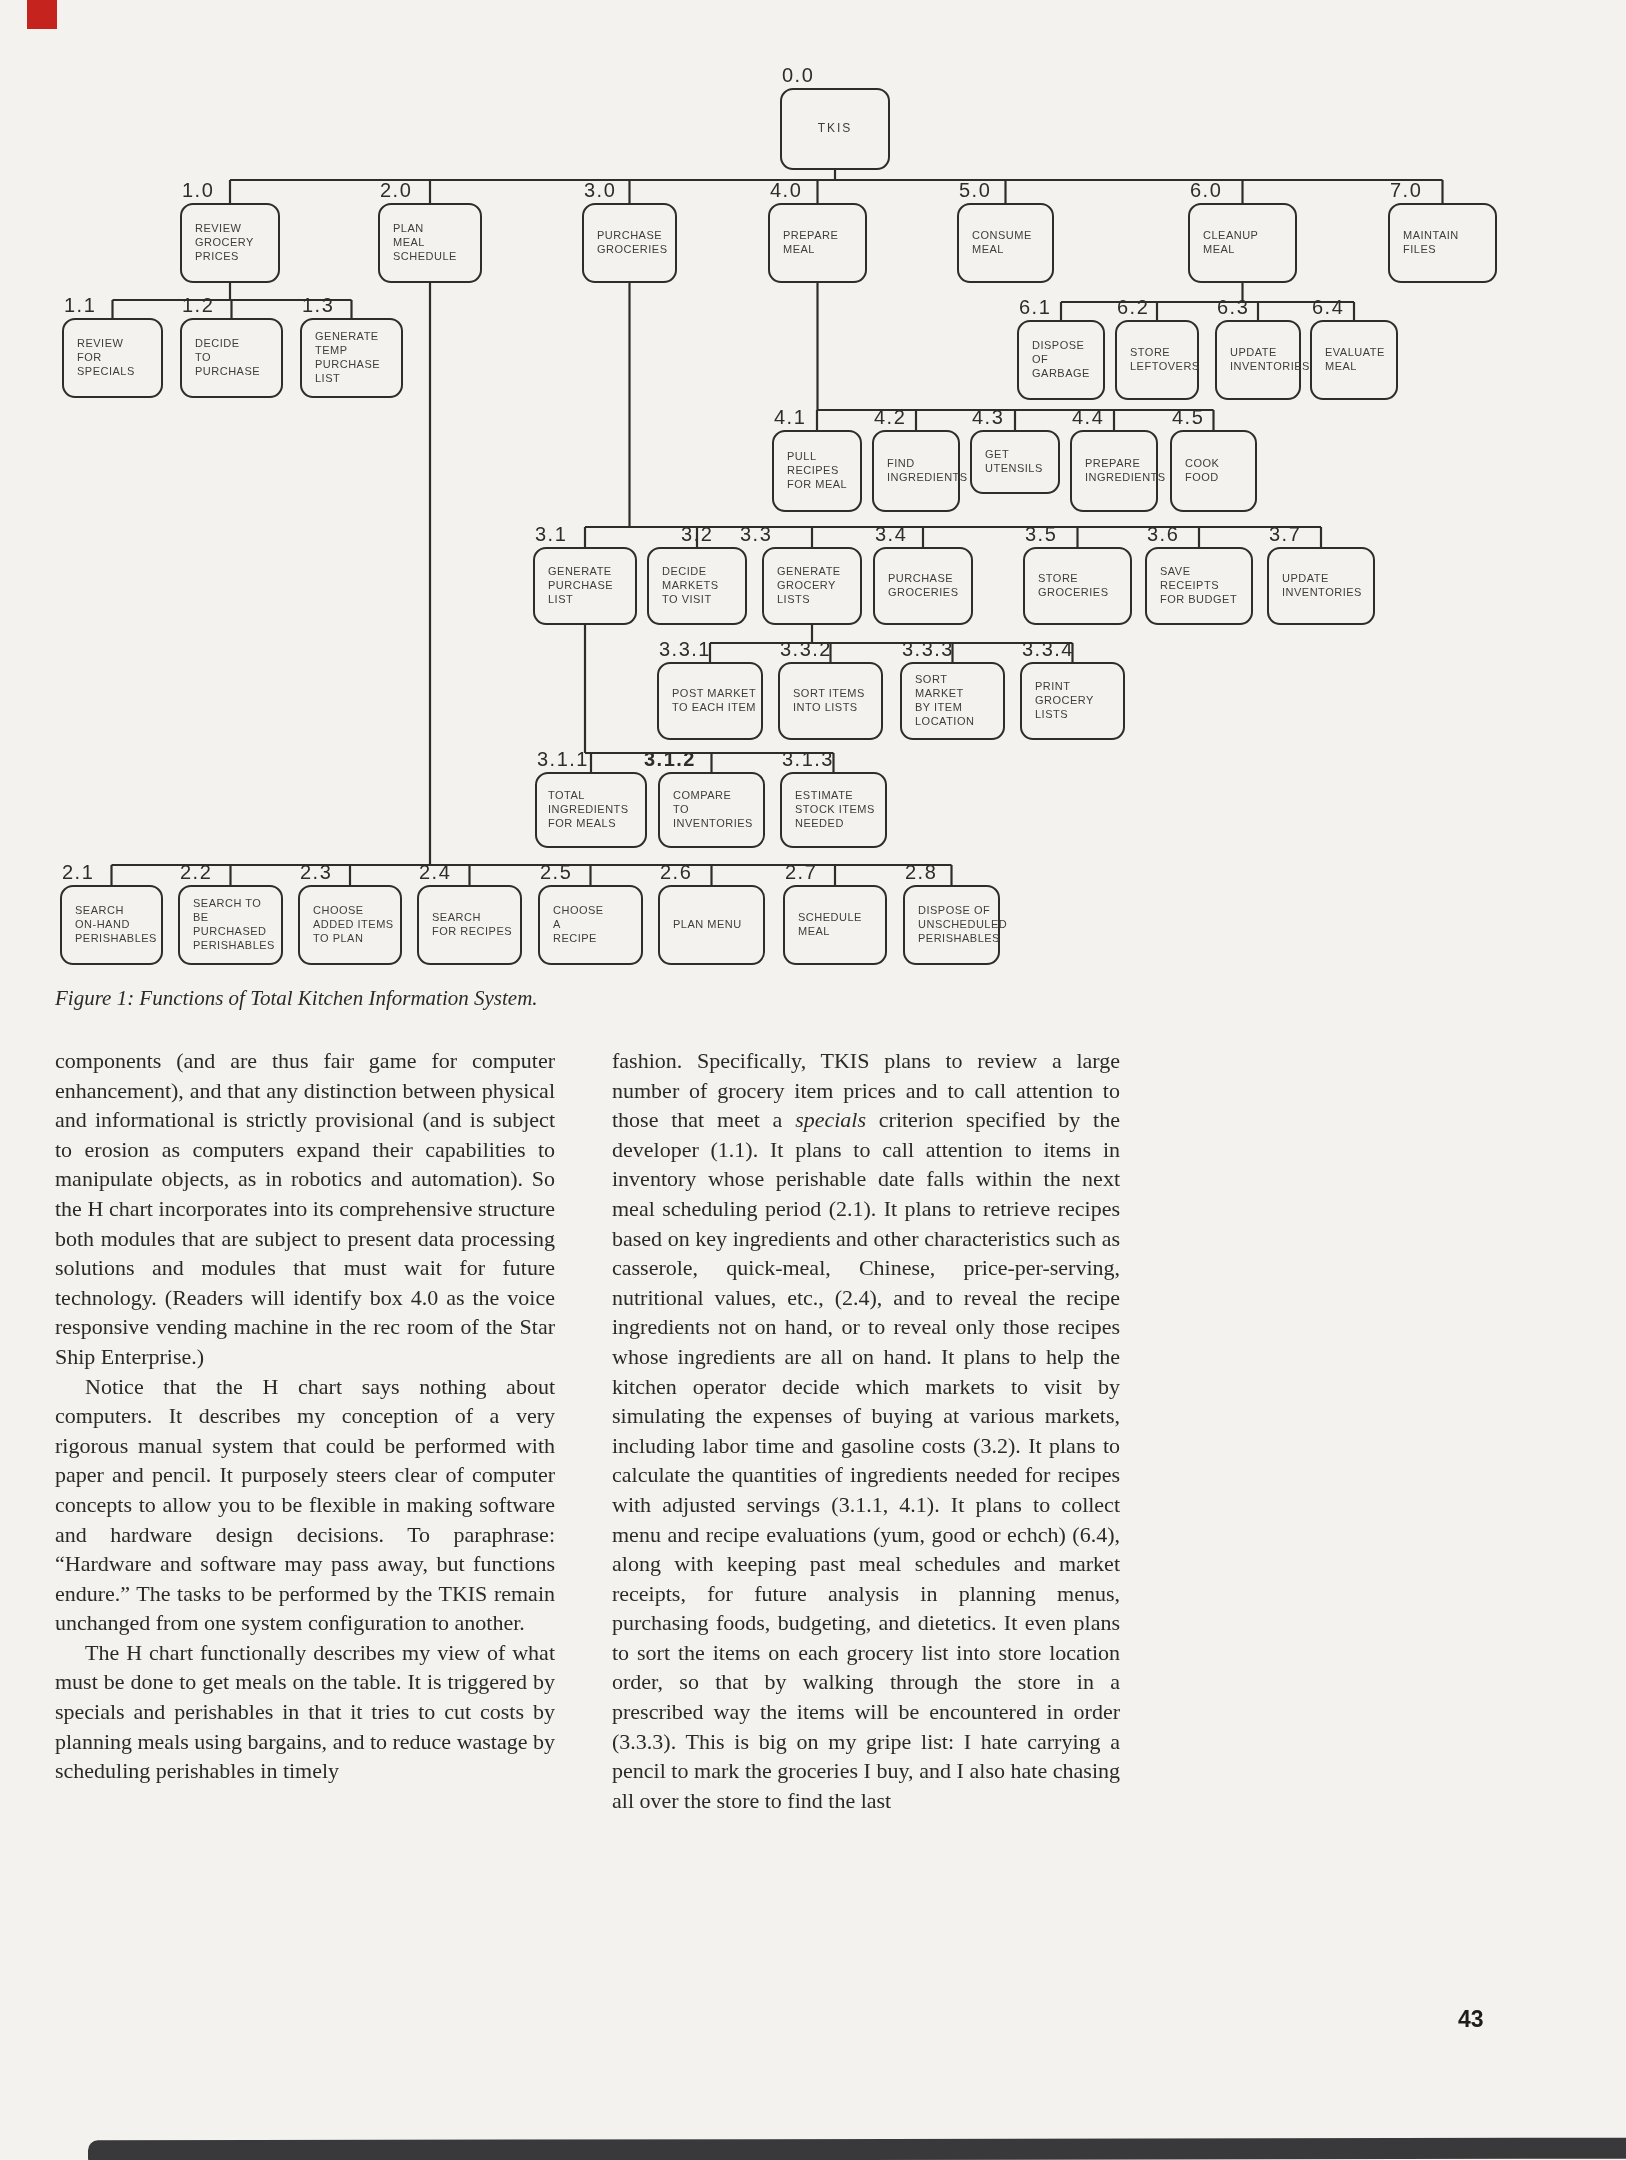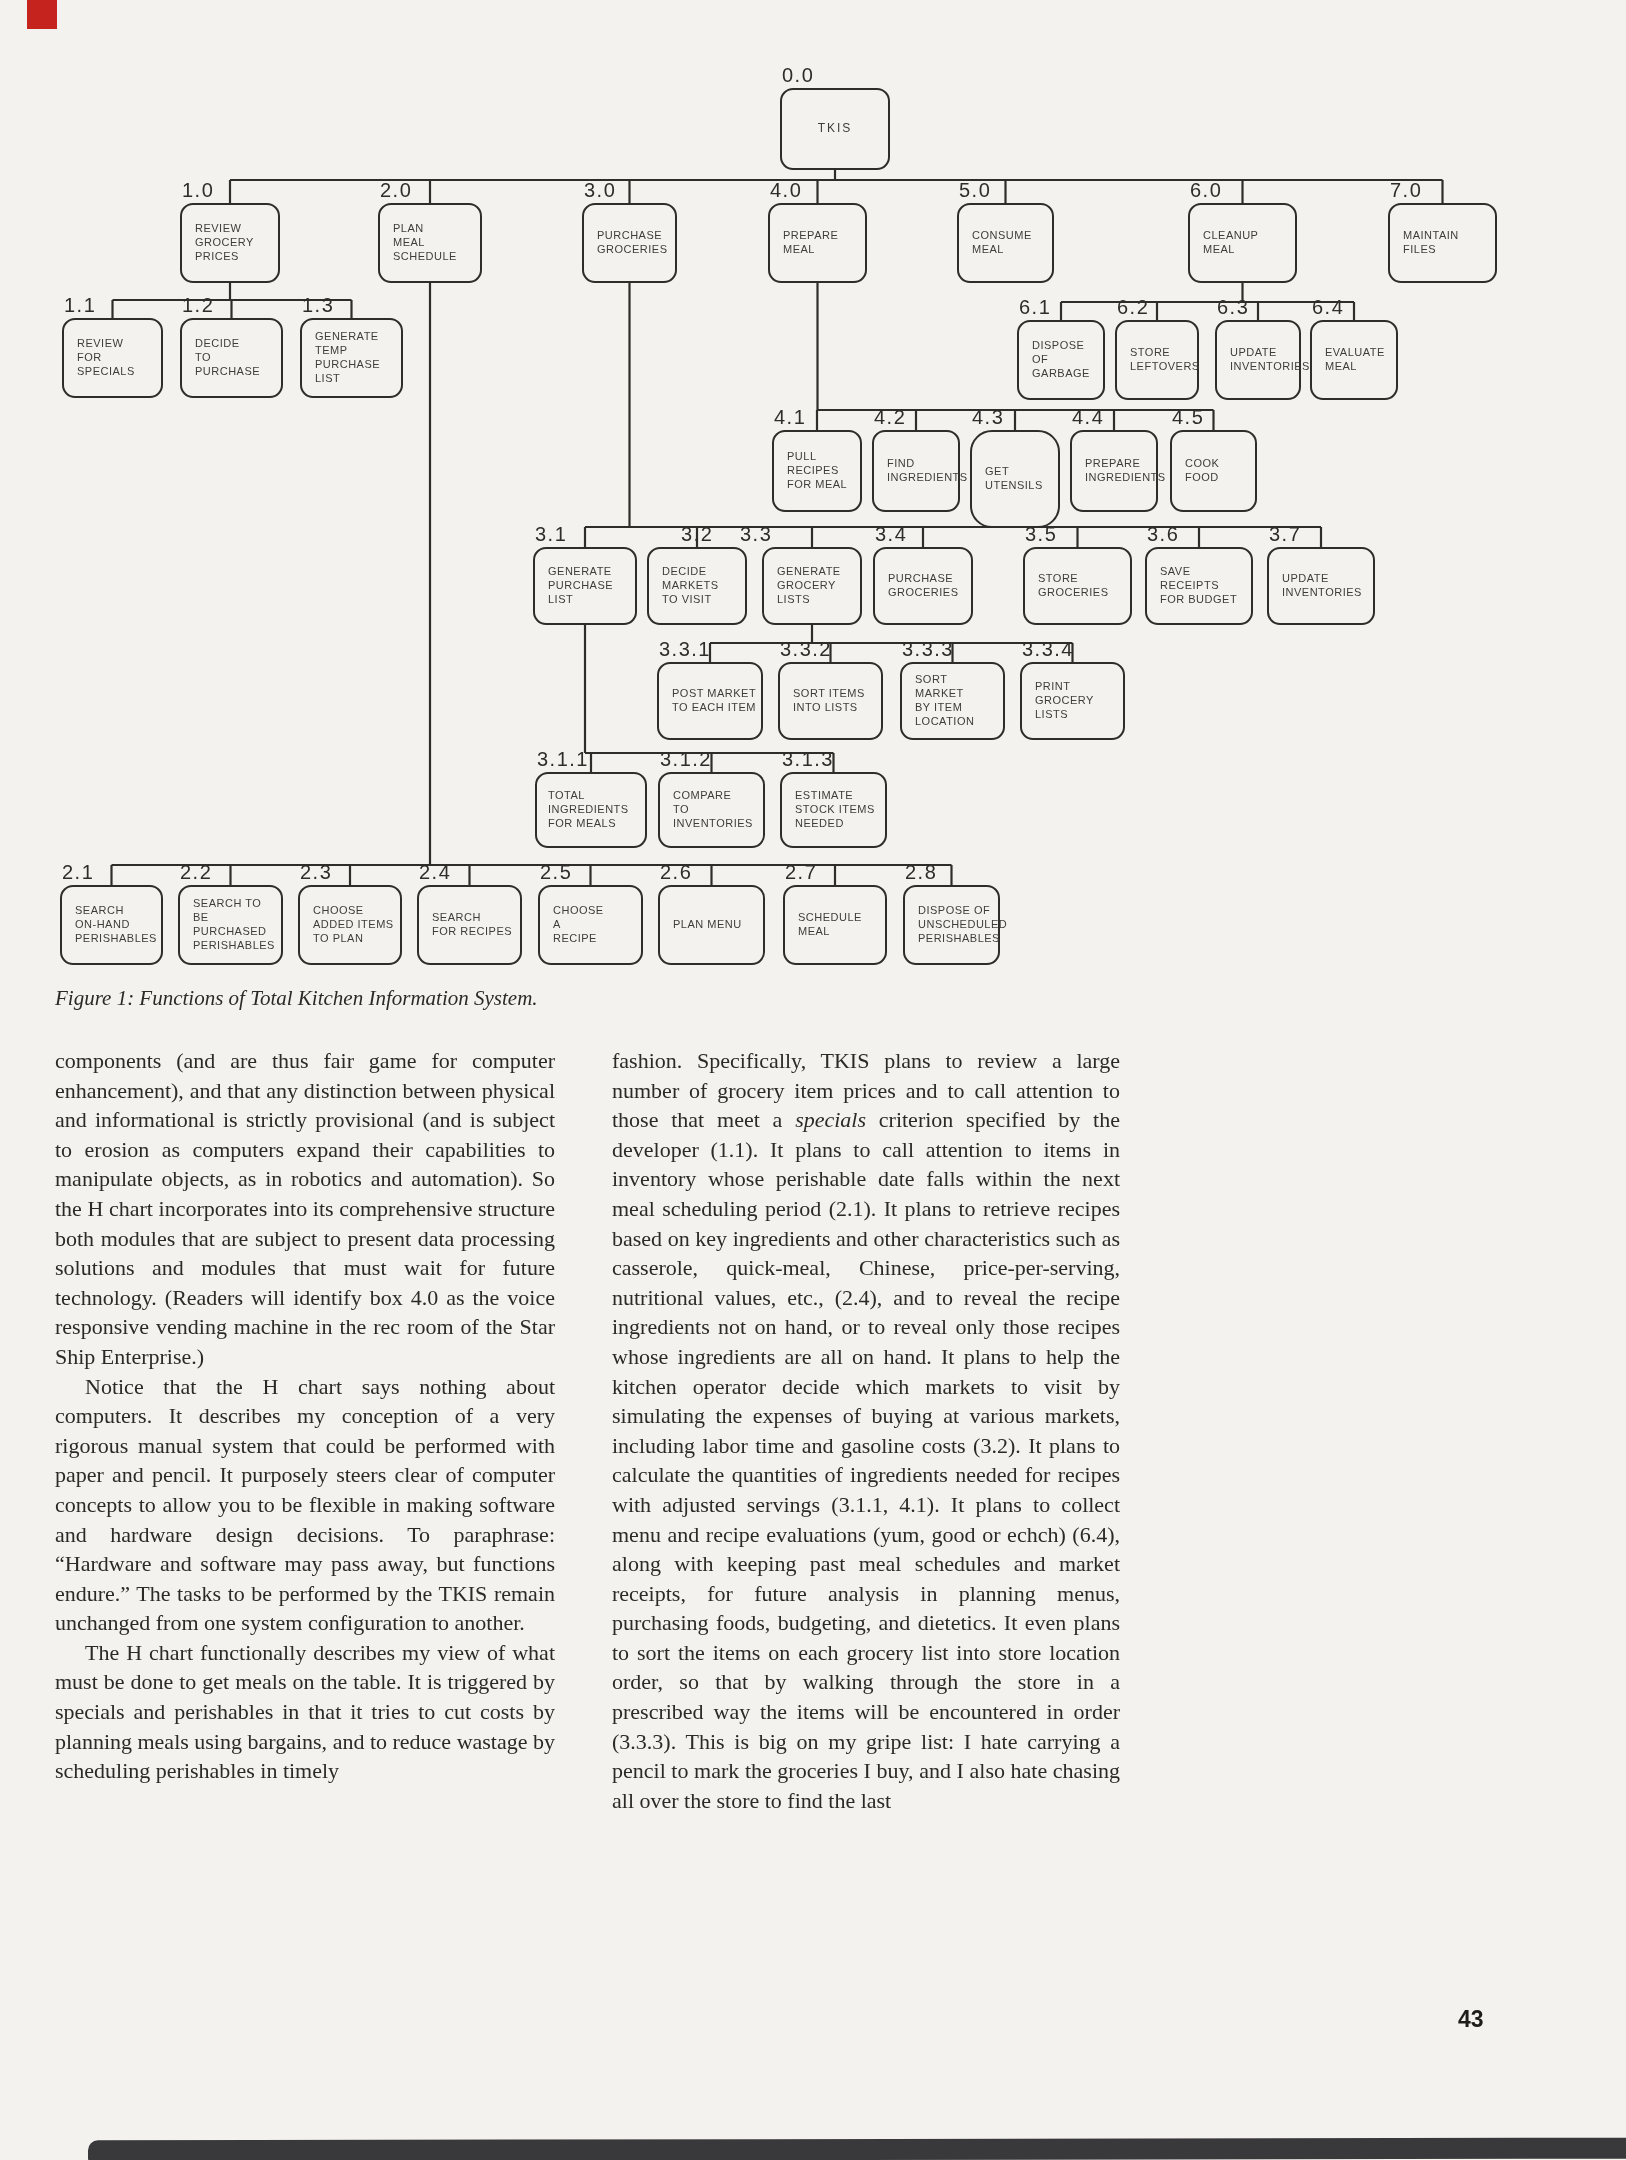--- a/index.html
+++ b/index.html
@@ -240,21 +240,21 @@
         <div class="chart-node" style="left: 1267px; top: 547px; width: 108px; height: 78px;">
           <div>UPDATE</div>
           <div>INVENTORIES</div>
         </div>
         <div class="node-num" style="left: 537px; top: 748px;">3.1.1</div>
         <div class="chart-node" style="left: 535px; top: 772px; width: 112px; height: 76px; padding-left: 11px;">
           <div>TOTAL</div>
           <div>INGREDIENTS</div>
           <div>FOR MEALS</div>
         </div>
-        <div class="node-num" style="left: 660px; top: 748px;">3.1.2</div>
+        <div class="node-num" style="left: 644px; top: 748px; font-weight: bold;">3.1.2</div>
         <div class="chart-node" style="left: 658px; top: 772px; width: 107px; height: 76px;">
           <div>COMPARE</div>
           <div>TO</div>
           <div>INVENTORIES</div>
         </div>
         <div class="node-num" style="left: 782px; top: 748px;">3.1.3</div>
         <div class="chart-node" style="left: 780px; top: 772px; width: 107px; height: 76px;">
           <div>ESTIMATE</div>
           <div>STOCK ITEMS</div>
           <div>NEEDED</div>
@@ -286,21 +286,21 @@
           <div>PULL</div>
           <div>RECIPES</div>
           <div>FOR MEAL</div>
         </div>
         <div class="node-num" style="left: 874px; top: 406px;">4.2</div>
         <div class="chart-node" style="left: 872px; top: 430px; width: 88px; height: 82px;">
           <div>FIND</div>
           <div>INGREDIENTS</div>
         </div>
         <div class="node-num" style="left: 972px; top: 406px;">4.3</div>
-        <div class="chart-node" style="left: 970px; top: 430px; width: 90px; height: 98px; border-radius: 22px;">
+        <div class="chart-node" style="left: 970px; top: 430px; width: 90px; height: 64px;">
           <div>GET</div>
           <div>UTENSILS</div>
         </div>
         <div class="node-num" style="left: 1072px; top: 406px;">4.4</div>
         <div class="chart-node" style="left: 1070px; top: 430px; width: 88px; height: 82px;">
           <div>PREPARE</div>
           <div>INGREDIENTS</div>
         </div>
         <div class="node-num" style="left: 1172px; top: 406px;">4.5</div>
         <div class="chart-node" style="left: 1170px; top: 430px; width: 87px; height: 82px;">

